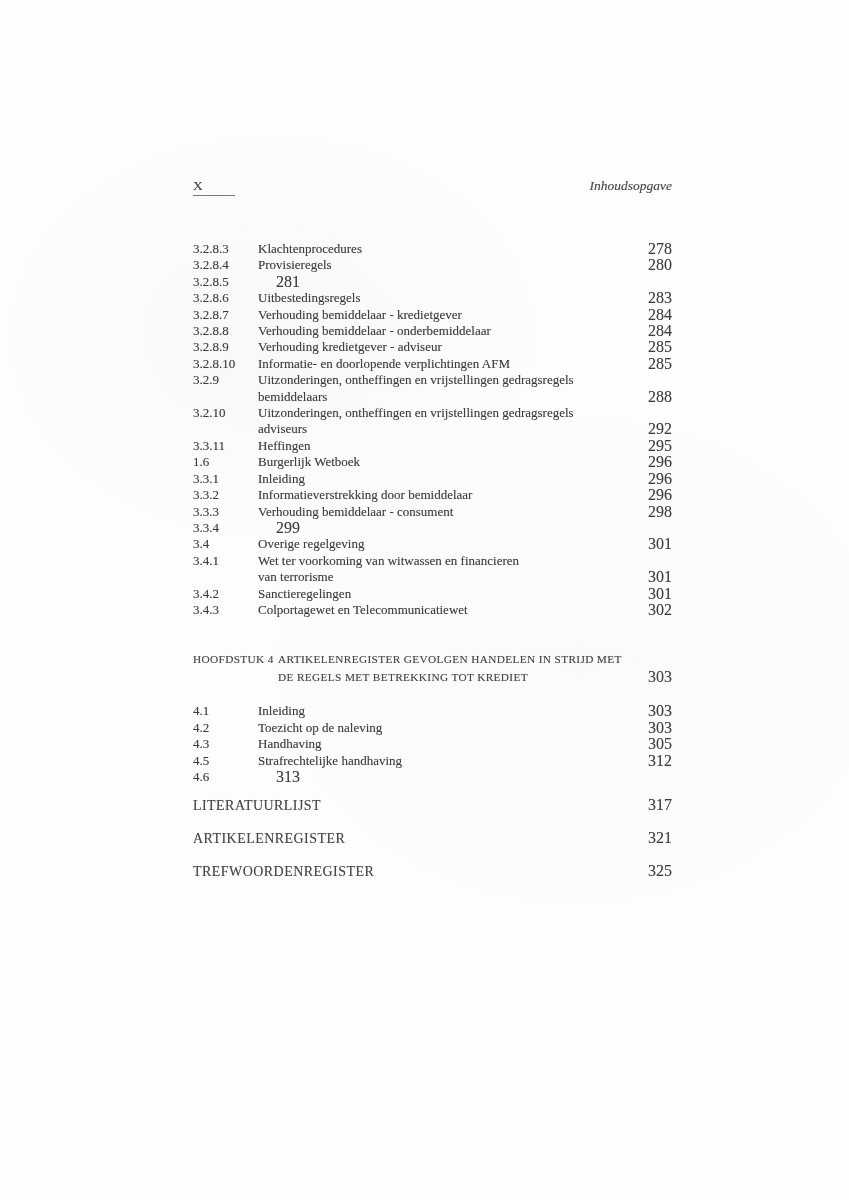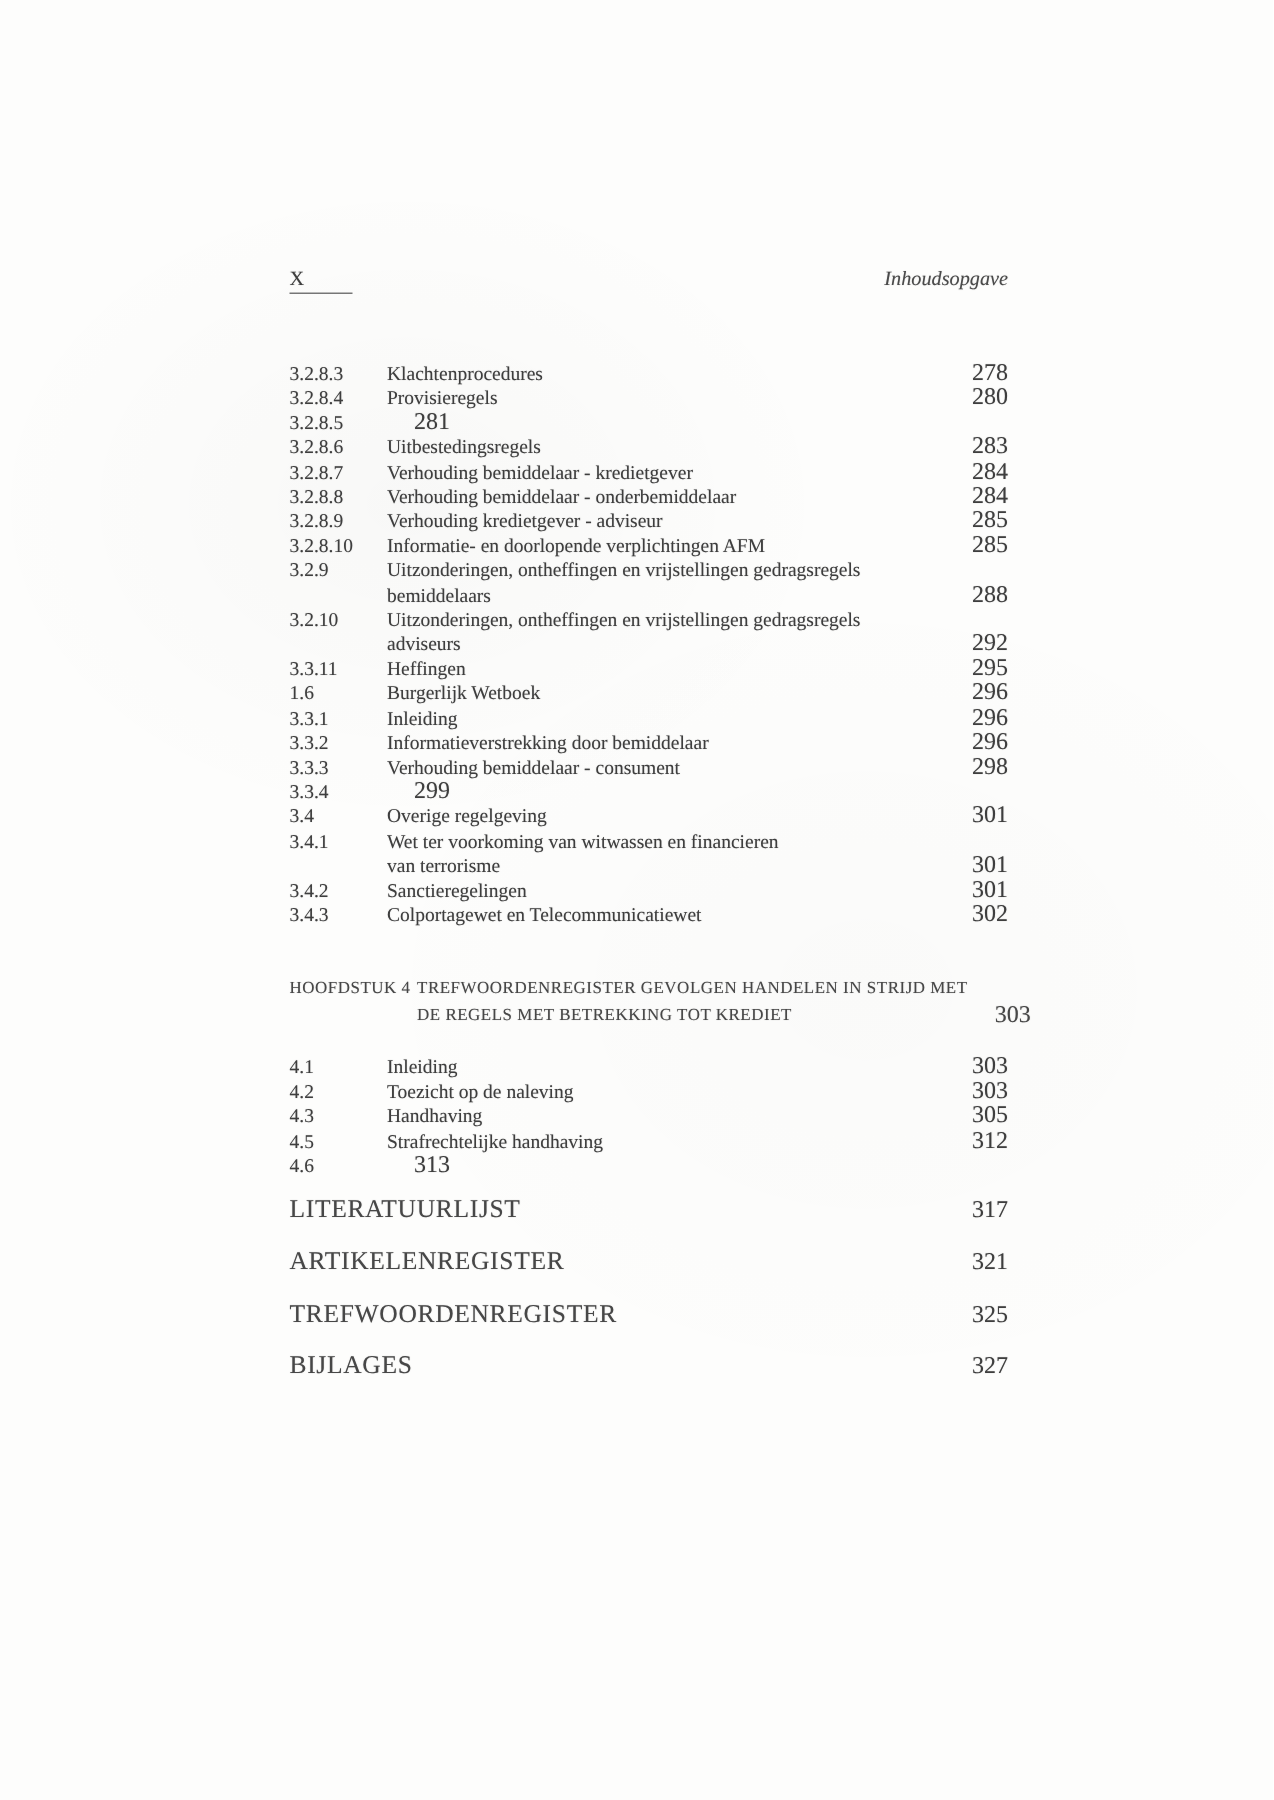--- a/index.html
+++ b/index.html
@@ -66,21 +66,21 @@
   .toc2 { margin-top: 17px; }
   .backmatter { margin-top: 11px; }
   .bm-row {
     display: flex;
     align-items: baseline;
     margin-bottom: 14.6px;
     white-space: nowrap;
   }
   .bm-title {
     flex: 1;
-    font-size: 17px;
+    font-size: 14px;
     letter-spacing: 0.45px;
     color: #474747;
   }
 </style>
 <title>Inhoudsopgave</title></head>
 <body>
 
 <div class="page">
   <div class="content">
 
@@ -225,21 +225,21 @@
         <div class="row">
           <span class="num">3.4.3</span>
           <span class="title">Colportagewet en Telecommunicatiewet</span>
           <span class="pg">302</span>
         </div>
       </div>
 
     <div class="ch-row">
       <span class="ch-label">HOOFDSTUK 4</span>
       <span class="ch-lines">
-        <span class="ch-line">TREFWOORDENREGISTER GEVOLGEN HANDELEN IN STRIJD MET</span>
+        <span class="ch-line">ARTIKELENREGISTER GEVOLGEN HANDELEN IN STRIJD MET</span>
         <span class="ch-line">DE REGELS MET BETREKKING TOT KREDIET</span>
       </span>
       <span class="pg">303</span>
     </div>
 
     <div class="toc toc2">
 
         <div class="row">
           <span class="num">4.1</span>
           <span class="title">Inleiding</span>
@@ -281,20 +281,16 @@
         <div class="bm-row">
           <span class="bm-title">ARTIKELENREGISTER</span>
           <span class="pg">321</span>
         </div>
 
         <div class="bm-row">
           <span class="bm-title">TREFWOORDENREGISTER</span>
           <span class="pg">325</span>
         </div>
 
-        <div class="bm-row">
-          <span class="bm-title">BIJLAGES</span>
-          <span class="pg">327</span>
-        </div>
       </div>
 
   </div>
 </div>
 
 </body></html>

